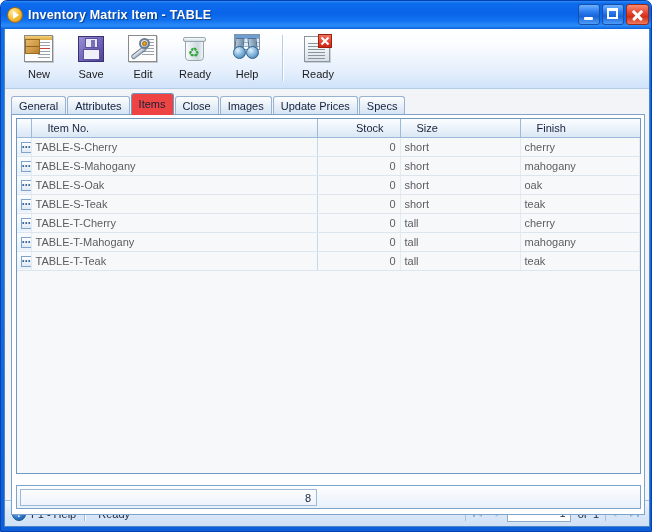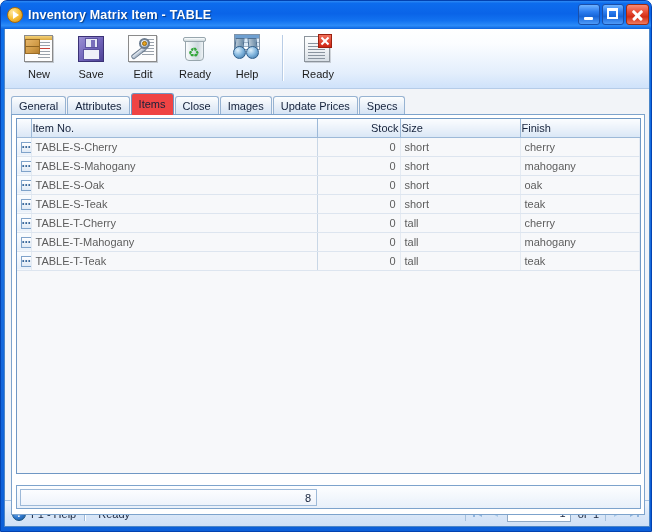--- a/index.html
+++ b/index.html
@@ -456,21 +456,21 @@
     font-size: 11px;
   }
   table.grid th {
     height: 18px;
     background: linear-gradient(to bottom, #fbfdff 0%, #eaf1fa 55%, #dae7f6 100%);
     border-right: 1px solid #9db9d8;
     border-bottom: 1px solid #9db9d8;
     color: #16233c;
     font-weight: normal;
     text-align: left;
-    padding: 0 1px;
+    padding: 0 16px;
     box-sizing: border-box;
     cursor: pointer;
   }
   table.grid th.num { text-align: right; }
   table.grid th:last-child { border-right: none; }
   table.grid td {
     height: 19px;
     border-bottom: 1px solid #dde5ef;
     border-right: 1px solid #e4eaf2;
     padding: 0 4px;

